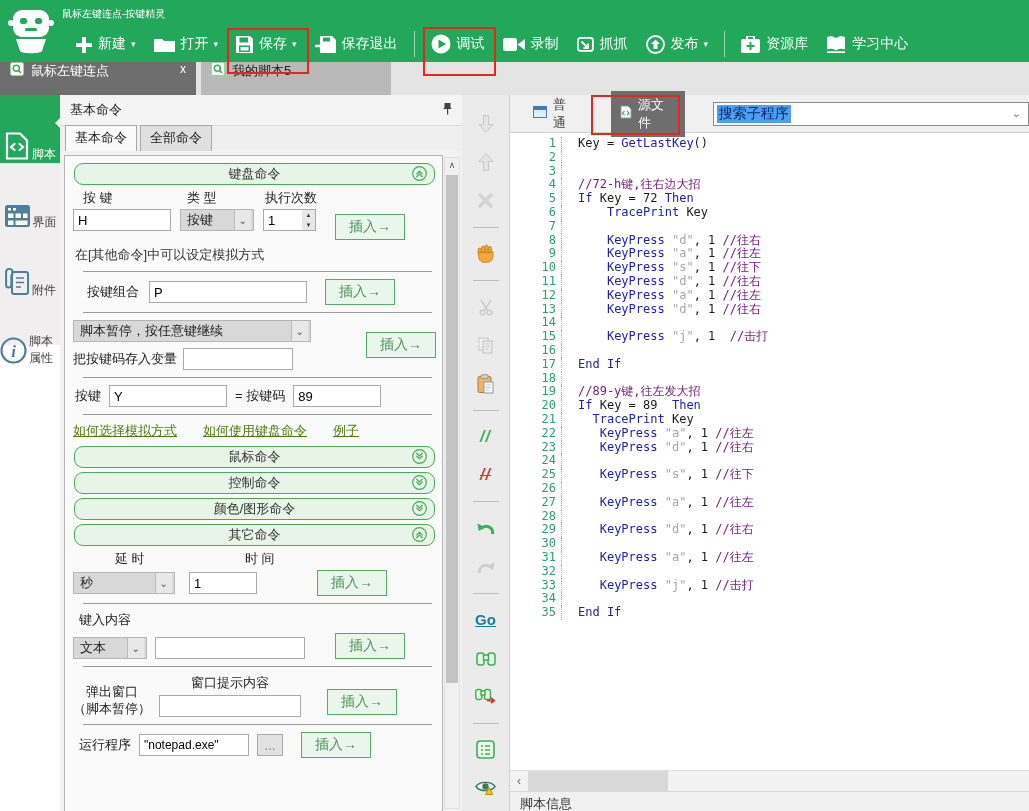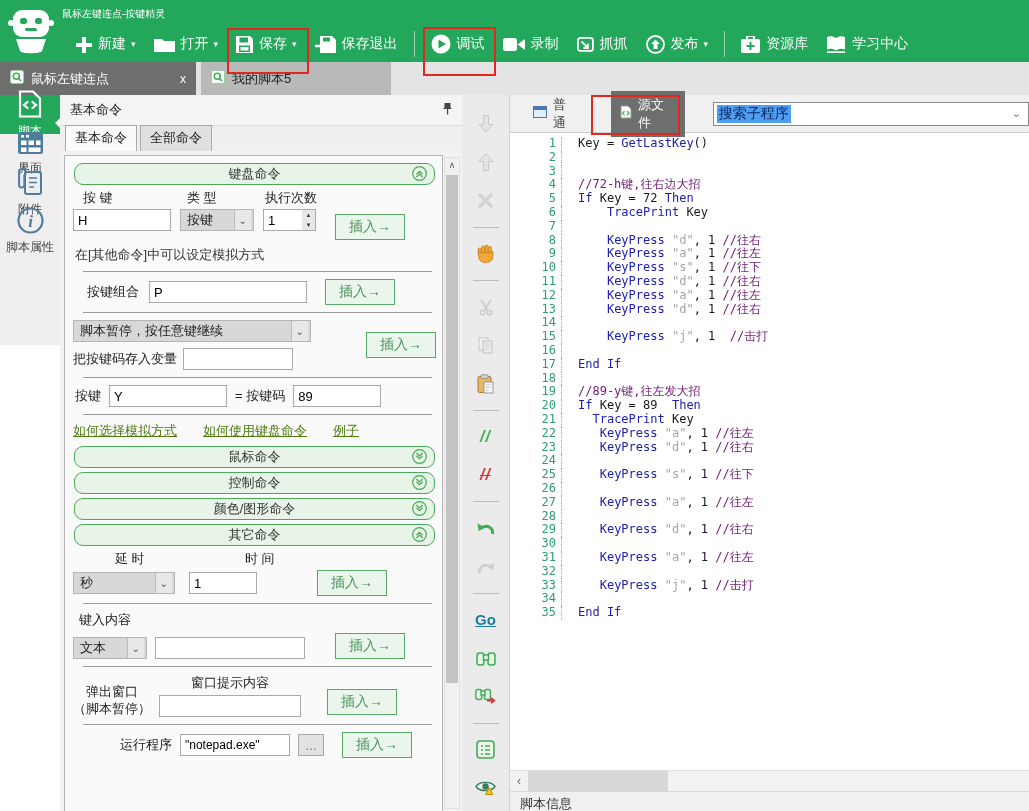--- a/index.html
+++ b/index.html
@@ -12,29 +12,29 @@
   .logo{position:absolute;left:6px;top:3px;width:50px;height:56px;}
   .app-title{position:absolute;left:62px;top:7px;color:#fff;font-size:10px;}
   .toolbar{position:absolute;left:66px;top:27px;height:34px;display:flex;align-items:center;}
   .tbtn{display:flex;align-items:center;gap:6px;color:#fff;font-size:14px;padding:4px 9px;cursor:pointer;white-space:nowrap;}
   .tbtn .caret{font-size:9px;margin-left:-1px;opacity:.95;}
   .ticon{display:flex;align-items:center;}
   .tsep{width:1px;height:26px;background:rgba(255,255,255,.55);margin:0 7px;}
 
   
   .tabbar{left:0;top:62px;width:1029px;height:33px;background:#e4e4e4;display:flex;align-items:stretch;}
-  .dtab{display:flex;align-items:center;gap:7px;padding:0 10px;font-size:13px;}
+  .dtab{display:flex;gap:7px;padding:0 10px;font-size:13px;}
   .dtab.active{width:176px;background:#6e6e6e;color:#fff;}
   .dtab.inactive{width:170px;background:#b9b9b9;color:#222;margin-left:5px;}
   .dtab .close{margin-left:auto;font-size:12px;color:#fff;}
 
   
   .sidebar{left:0;top:95px;width:60px;height:716px;background:#fff;border-right:1px solid #d9d9d9;}
   .sidebar-bg{position:absolute;left:0;top:0;width:60px;height:250px;background:#f0eeef;}
-  .sitem{position:relative;width:60px;height:39px;display:flex;flex-direction:column;align-items:center;justify-content:center;gap:2px;cursor:pointer;}
+  .sitem{position:relative;width:60px;height:68px;display:flex;flex-direction:row;align-items:flex-end;justify-content:center;gap:2px;cursor:pointer;}
   .sitem .slabel{font-size:12px;color:#444;}
   .sitem.active{background:#23a75a;}
   .sitem.active .slabel{color:#fff;}
   .sitem.active::after{content:"";position:absolute;right:-1px;top:22px;border:6px solid transparent;border-right-color:#f4f4f4;}
 
   
   .cmdpanel{left:60px;top:95px;width:402px;height:716px;background:#f2f2f2;border-right:1px solid #cccccc;}
   .cp-title{height:30px;display:flex;align-items:center;padding:0 10px;font-size:13px;background:#f4f4f4;border-bottom:1px solid #dcdcdc;}
   .cp-pin{margin-left:auto;}
   .cp-tabs{height:25px;display:flex;align-items:flex-end;padding-left:5px;gap:3px;background:#efefef;}
@@ -420,21 +420,21 @@
         <span>（脚本暂停）</span>
       </div>
       <div>
         <div style="text-align:center;margin-bottom:3px;">窗口提示内容</div>
         <input class="inp" style="width: 132px;" value="">
       </div>
       <button class="insert" style="margin-left:18px;margin-bottom:2px;">插入→</button>
     </div>
 
     <hr class="dv">
-    <div class="row" style="gap:8px;margin-left:41px;">
+    <div class="row" style="gap:8px;">
       <span style="padding-left:6px;">运行程序</span>
       <input class="inp" style="width: 100px; font-size: 12px;" value="&quot;notepad.exe&quot;">
       <button style="width:26px;height:22px;background:#e2e2e2;border:1px solid #a9a9a9;color:#777;cursor:pointer;">...</button>
       <button class="insert" style="margin-left:10px;">插入→</button>
     </div>
   </div>
   <div class="cp-scroll">
     <div class="sb-up">∧</div>
     <div class="sb-thumb"></div>
   </div>

